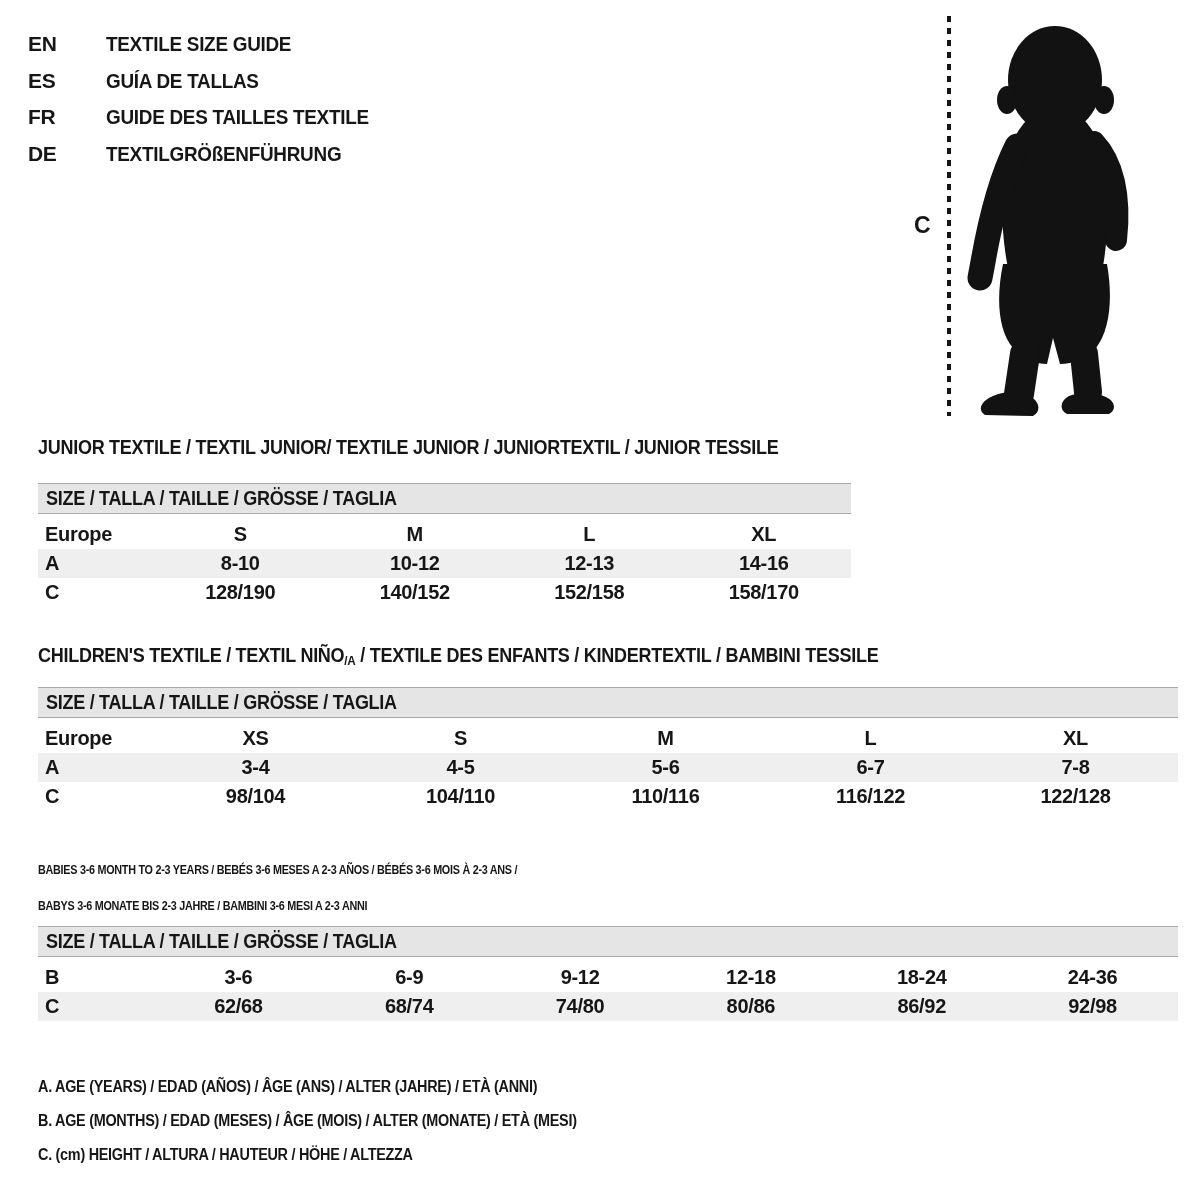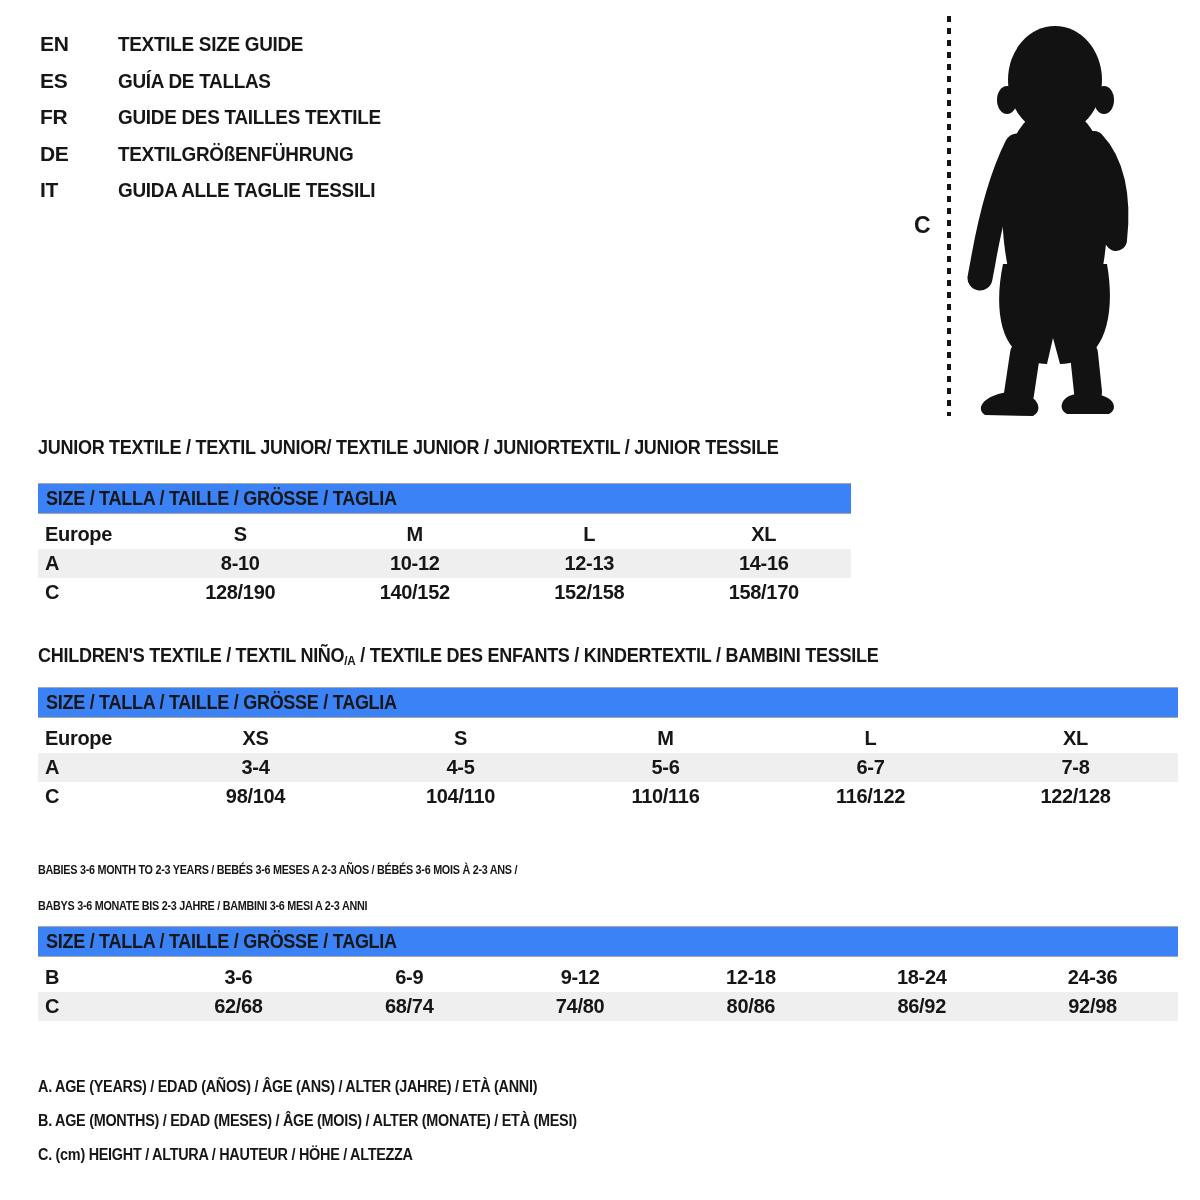--- a/index.html
+++ b/index.html
@@ -5,21 +5,21 @@
   html,body { margin:0; padding:0; }
   body {
     width:1200px; height:1200px; background:#ffffff; position:relative;
     font-family:"Liberation Sans", sans-serif; color:#161616;
     letter-spacing:-0.3px; overflow:hidden;
   }
   .b { font-weight:bold; }
   .cond { display:inline-block; transform:scaleX(0.9); transform-origin:0 50%; white-space:nowrap; }
 
   
-  .lang-block { position:absolute; left:40px; top:26px; }
+  .lang-block { position:absolute; left:28px; top:26px; }
   .lang-row { display:flex; line-height:36.5px; font-size:21px; font-weight:bold; }
   .lang-code { width:78px; }
 
   
   .figure { position:absolute; left:898px; top:14px; width:264px; height:408px; }
   .measure-label { position:absolute; left:16px; top:198px; font-size:23px; font-weight:bold; }
   .measure-line { position:absolute; left:49px; top:2px; width:4px; height:400px;
     background:repeating-linear-gradient(to bottom, #141414 0px, #141414 6px, transparent 6px, transparent 12px); }
   .figure svg { position:absolute; left:62px; top:4px; }
 
@@ -28,21 +28,21 @@
   .sec-junior   { top:436px; width:813px; }
   .sec-children { top:644px; width:1140px; }
   .sec-babies   { top:852px; width:1140px; }
   .sec-title { font-size:20px; font-weight:bold; line-height:22px; }
   .sec-junior .sec-title   { margin-bottom:25px; }
   .sec-children .sec-title { margin-bottom:18px; }
   .babies-title-line { font-size:12px; font-weight:bold; line-height:36px; }
   .sec-babies .band { margin-top:2px; }
   .title-sub { font-size:13px; position:relative; top:3px; }
 
-  .band { background:#3b82f6; border-top:1px solid #a9a9a9; border-bottom:1px solid #a9a9a9;
+  .band { background:#e5e5e5; border-top:1px solid #a9a9a9; border-bottom:1px solid #a9a9a9;
     box-sizing:border-box; height:31px; line-height:29px; padding-left:8px;
     font-size:20px; font-weight:bold; margin-bottom:6px; }
   .trow { display:flex; align-items:center; height:29px; font-size:20px; font-weight:bold; }
   .trow.shaded { background:#efefef; }
   .rlabel { width:115px; padding-left:7px; box-sizing:border-box; text-align:left; }
   .cell { flex:1; text-align:center; }
 
   
   .legend { position:absolute; left:38px; top:1070px; }
   .legend-line { font-size:16px; font-weight:bold; line-height:34px; }
@@ -59,24 +59,20 @@
     <span class="lang-code">ES</span>
     <span class="cond">GUÍA DE TALLAS</span>
   </div>
   <div class="lang-row">
     <span class="lang-code">FR</span>
     <span class="cond">GUIDE DES TAILLES TEXTILE</span>
   </div>
   <div class="lang-row">
     <span class="lang-code">DE</span>
     <span class="cond">TEXTILGRÖßENFÜHRUNG</span>
-  </div>
-  <div class="lang-row">
-    <span class="lang-code">IT</span>
-    <span class="cond">GUIDA ALLE TAGLIE TESSILI</span>
   </div>
 </div>
 
 <div class="figure">
   <span class="measure-label b">C</span>
   <div class="measure-line"></div>
   <svg width="196" height="400" viewBox="0 0 190 400">
     <g fill="#121212" stroke="none">
       <ellipse cx="92" cy="62" rx="47" ry="54"></ellipse>
       <ellipse cx="44" cy="82" rx="10" ry="14"></ellipse>

